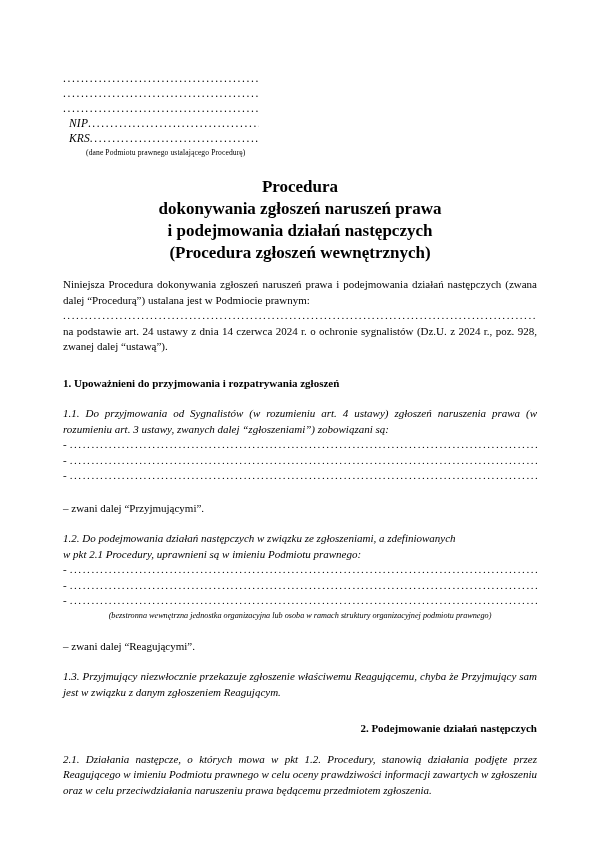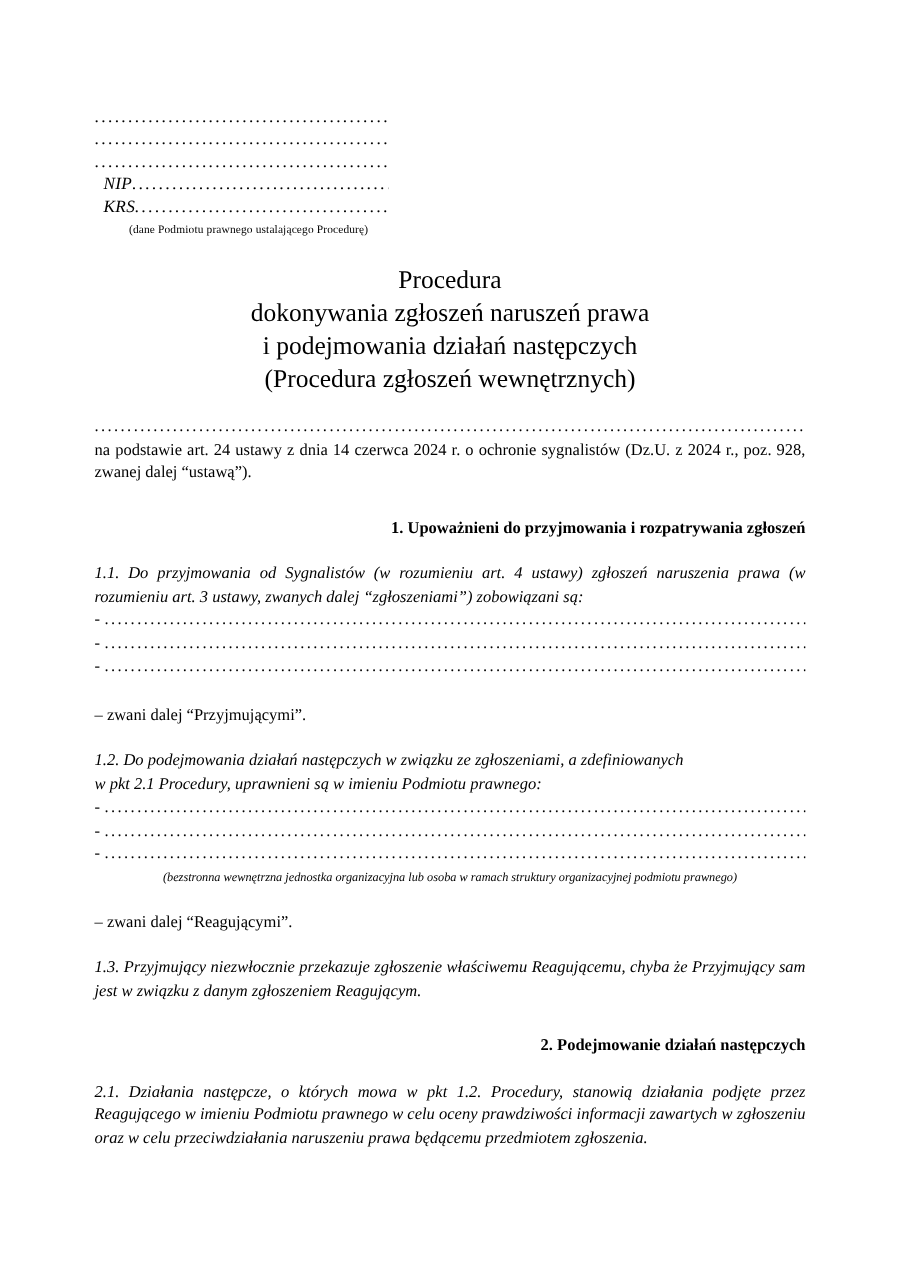--- a/index.html
+++ b/index.html
@@ -45,21 +45,21 @@
   .header-caption {
     font-size: 7.6px;
     line-height: 12px;
     letter-spacing: 0.1px;
     margin-top: 1px;
     padding-left: 23px;
   }
   
   .doc-title {
     text-align: center;
-    font-weight: normal;
+    font-weight: bold;
     font-size: 17px;
     line-height: 22px;
     margin-top: 17px;
     margin-bottom: 13px;
     white-space: pre-line;
   }
   
   .para {
     font-size: 11px;
     line-height: 15.5px;
@@ -92,21 +92,21 @@
   .tail-line {
     font-size: 11px;
     line-height: 15.5px;
     text-align: left;
     margin-top: 17px;
   }
   .section-heading {
     font-weight: bold;
     font-size: 11px;
     line-height: 15.5px;
-    text-align: right;
+    text-align: left;
   }
   .section-heading.centered { text-align: right; }
 </style>
 </head>
 <body>
 
 <div class="page">
 
   <div class="header-block">
     <span class="dotline">....................................................................................</span>
@@ -121,20 +121,21 @@
       <span class="dots dotline">....................................................................................</span>
     </div>
     <div class="header-caption">(dane Podmiotu prawnego ustalającego Procedurę)</div>
   </div>
 
   <h1 class="doc-title">Procedura
 dokonywania zgłoszeń naruszeń prawa
 i podejmowania działań następczych
 (Procedura zgłoszeń wewnętrznych)</h1>
 
+  <p class="para">Niniejsza Procedura dokonywania zgłoszeń naruszeń prawa i podejmowania działań następczych (zwana dalej “Procedurą”) ustalana jest w Podmiocie prawnym:</p>
   <span class="dotline fulldots">................................................................................................................................................................................................................................................................</span>
   <p class="para">na podstawie art. 24 ustawy z dnia 14 czerwca 2024 r. o ochronie sygnalistów (Dz.U. z 2024 r., poz. 928, zwanej dalej “ustawą”).</p>
 
   <h2 class="section-heading mt-lg">1. Upoważnieni do przyjmowania i rozpatrywania zgłoszeń</h2>
 
   <p class="para mt">1.1. Do przyjmowania od Sygnalistów (w rozumieniu art. 4 ustawy) zgłoszeń naruszenia prawa (w rozumieniu art. 3 ustawy, zwanych dalej “zgłoszeniami”) zobowiązani są:</p>
   <div class="bullet-line">
     <span class="b">-</span>
     <span class="dots dotline">................................................................................................................................................................................................................................................................</span>
   </div>

